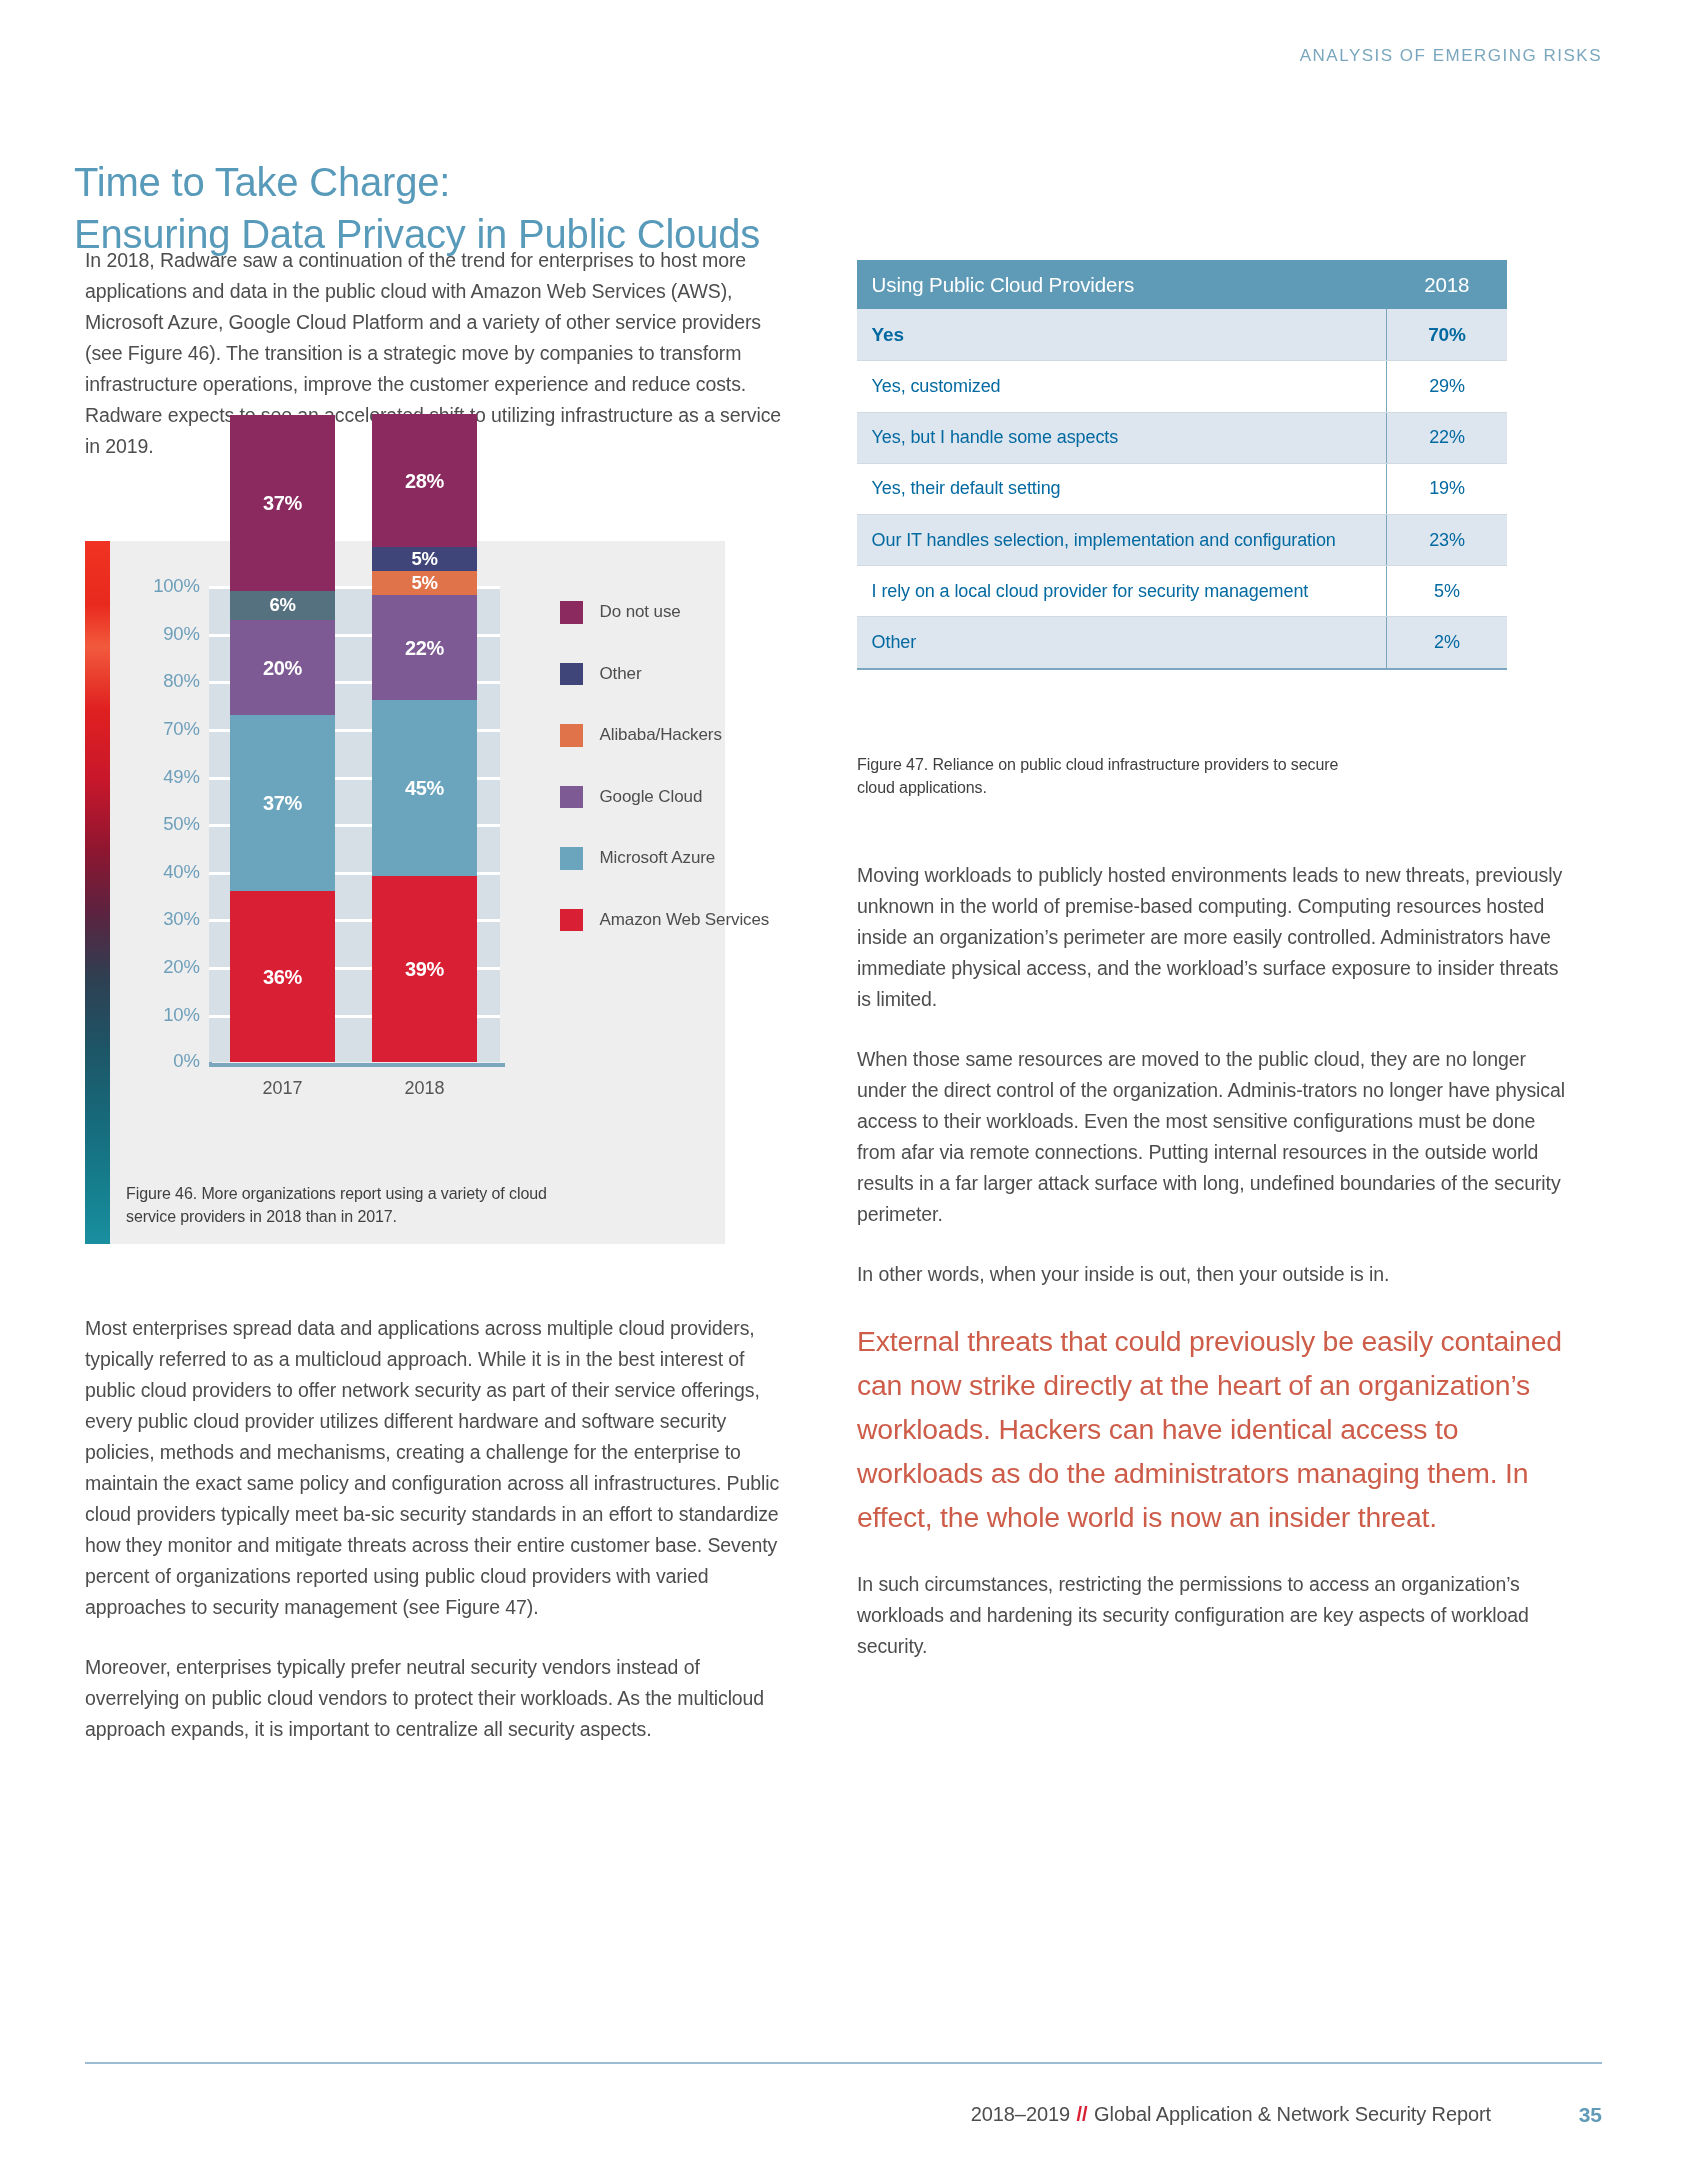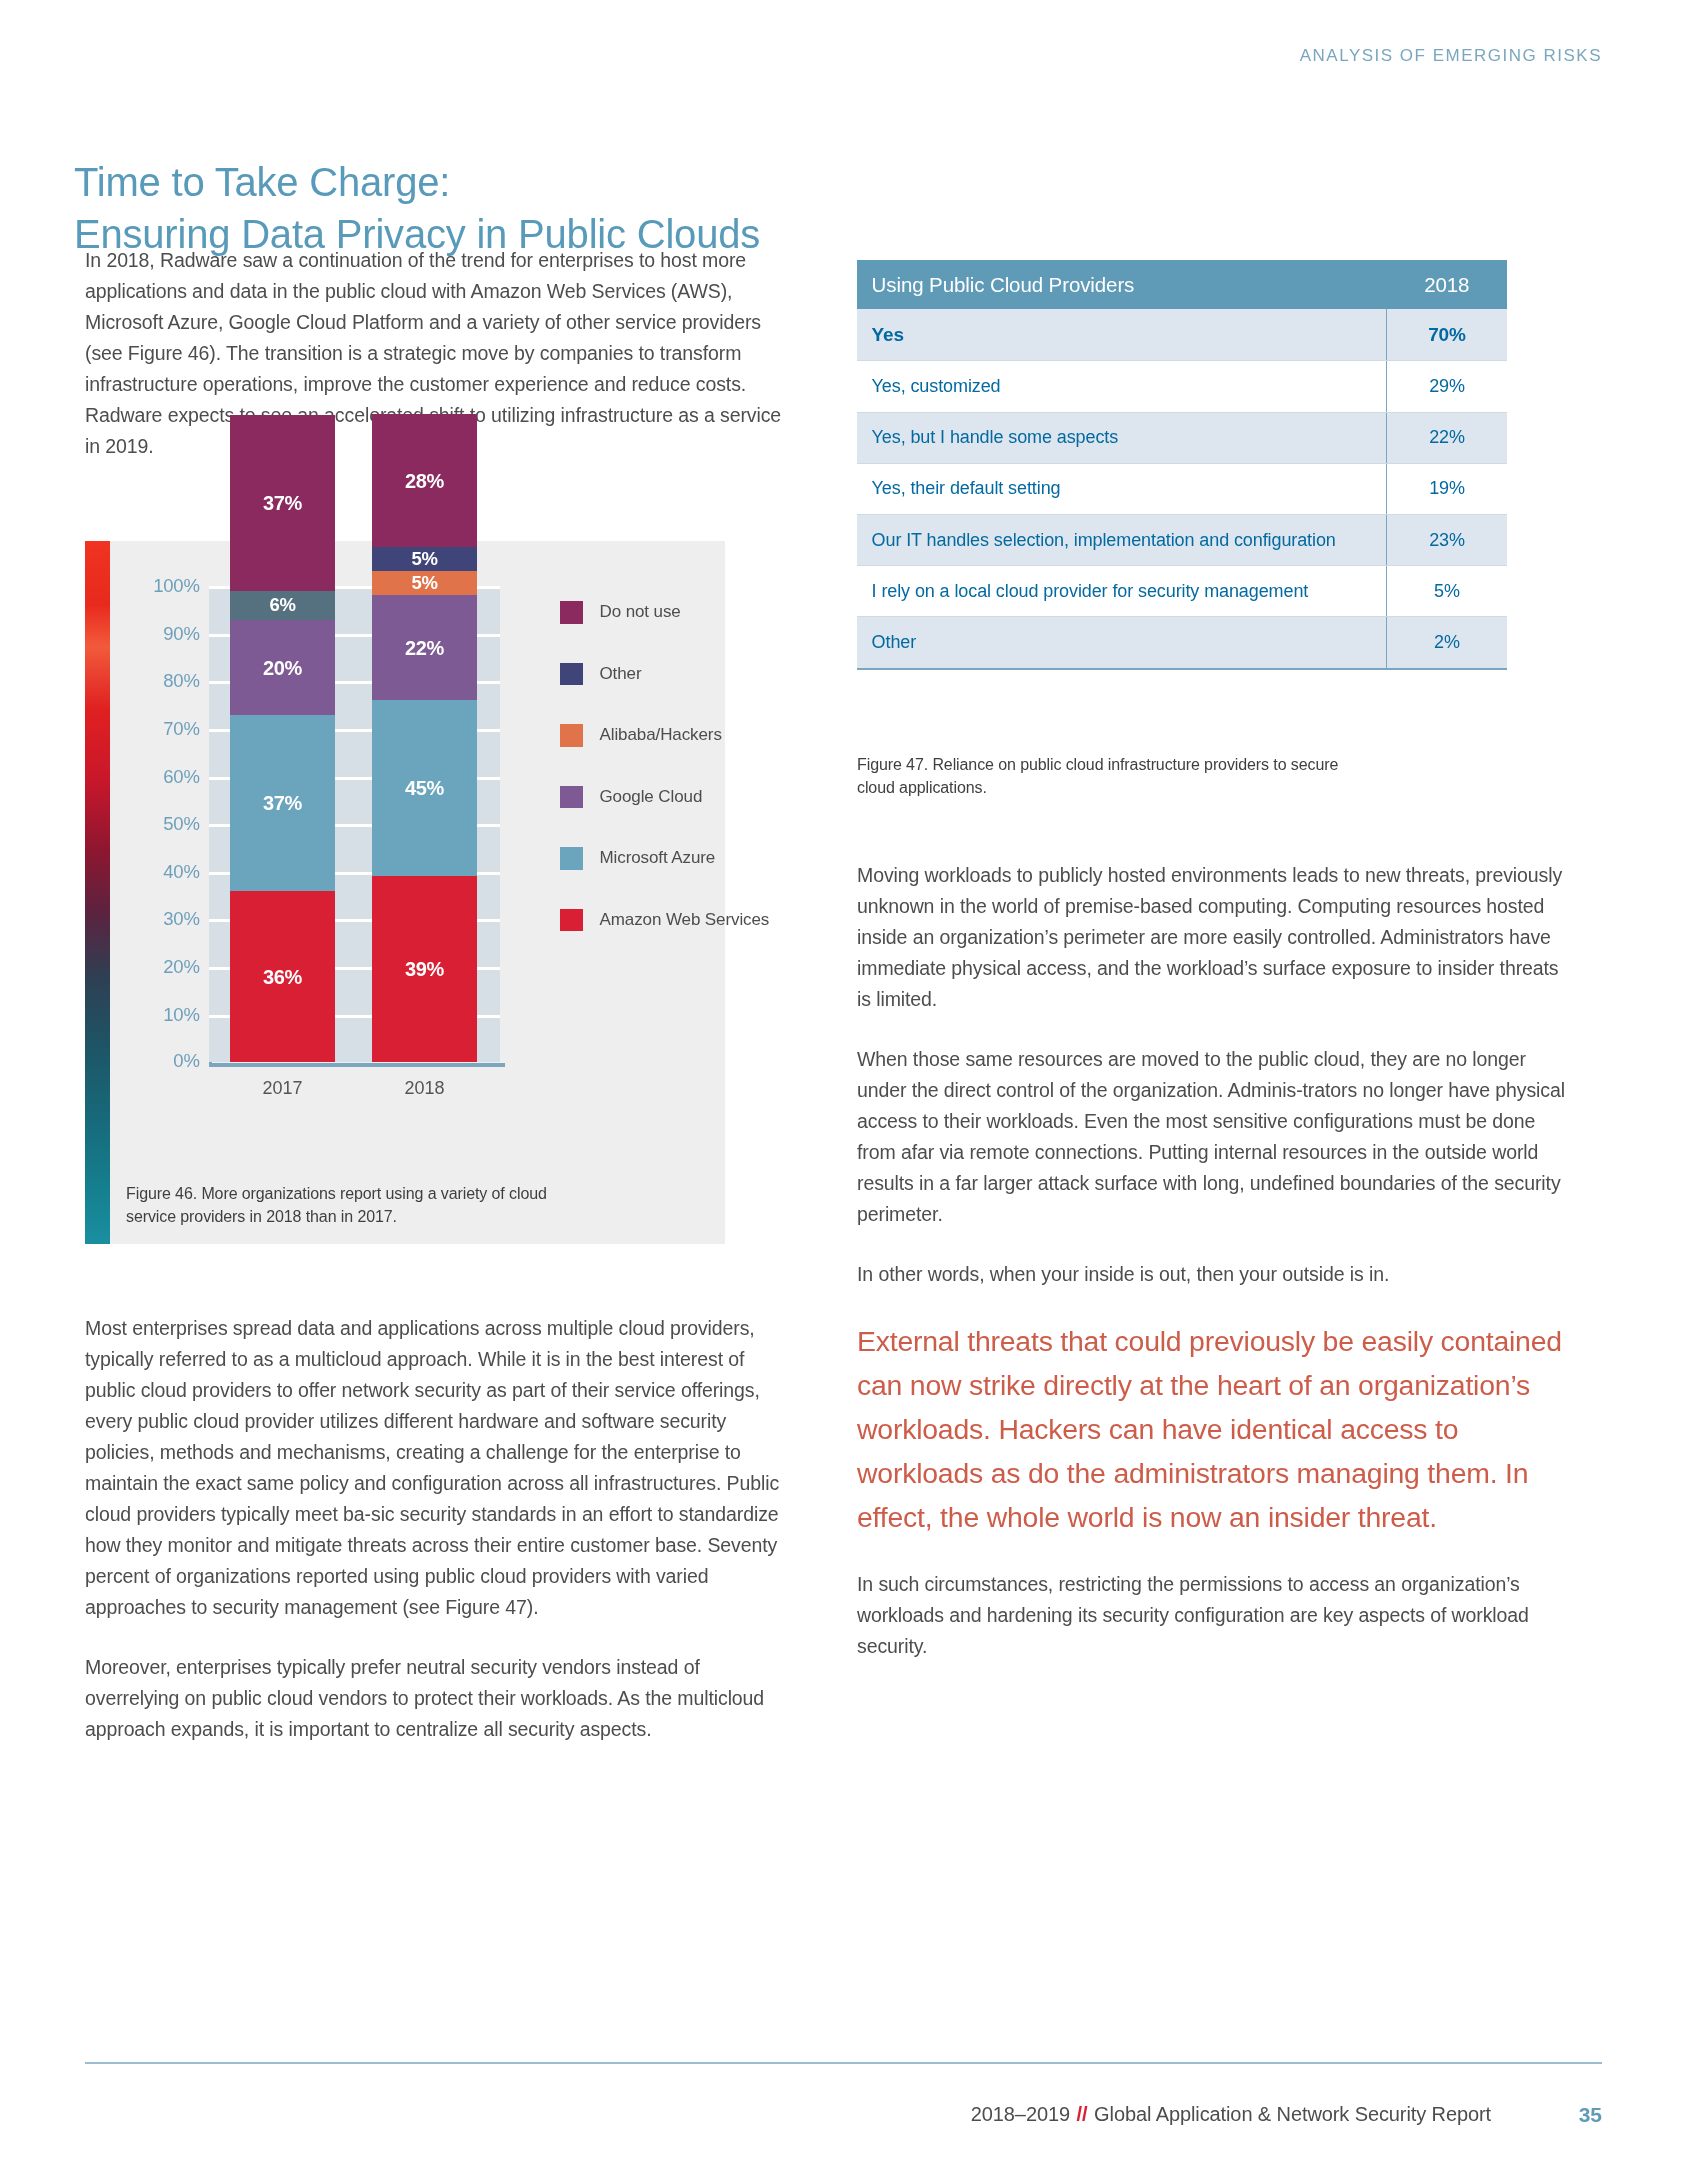--- a/index.html
+++ b/index.html
@@ -192,21 +192,21 @@
         <div class="gridline" style="top:48px;">
             <span class="ytick">90%</span>
           </div>
         <div class="gridline" style="top:95px;">
             <span class="ytick">80%</span>
           </div>
         <div class="gridline" style="top:143px;">
             <span class="ytick">70%</span>
           </div>
         <div class="gridline" style="top:191px;">
-            <span class="ytick">60%</span>
+            <span class="ytick">49%</span>
           </div>
         <div class="gridline" style="top:238px;">
             <span class="ytick">50%</span>
           </div>
         <div class="gridline" style="top:286px;">
             <span class="ytick">40%</span>
           </div>
         <div class="gridline" style="top:333px;">
             <span class="ytick">30%</span>
           </div>

